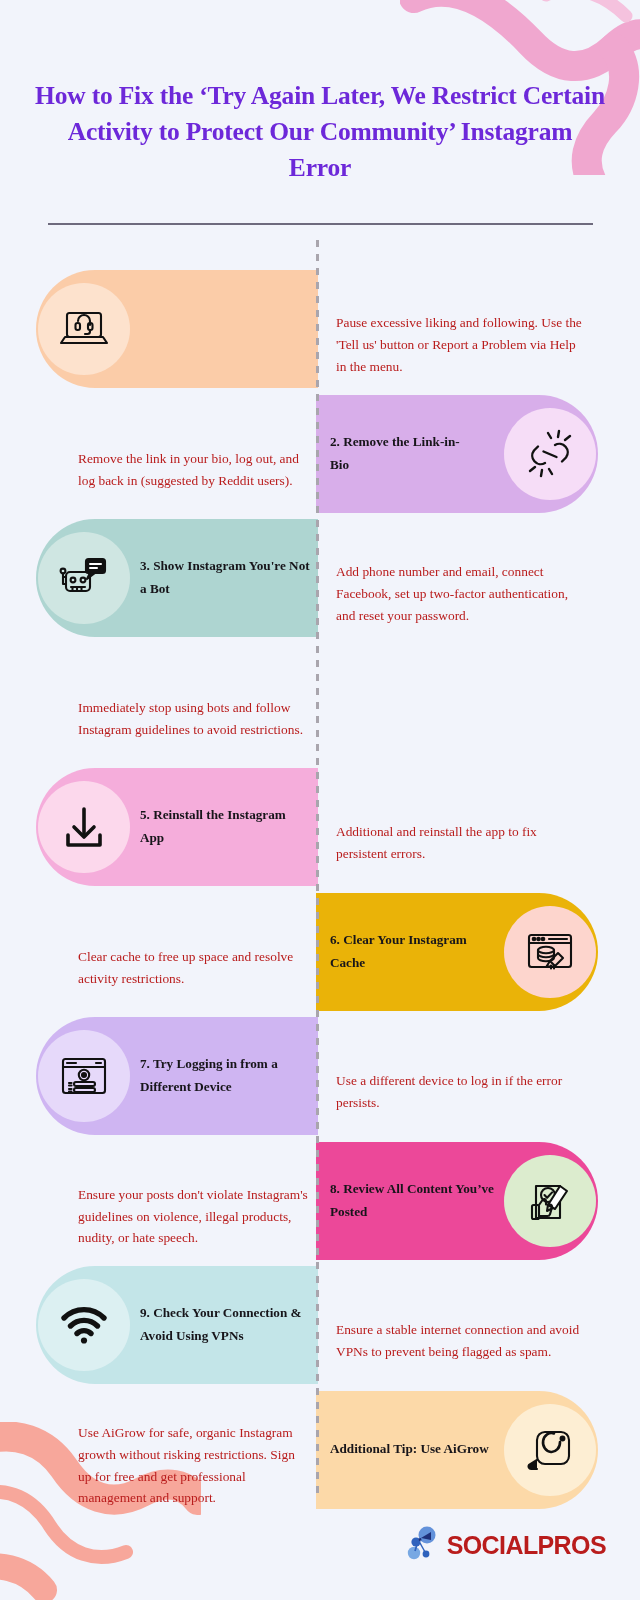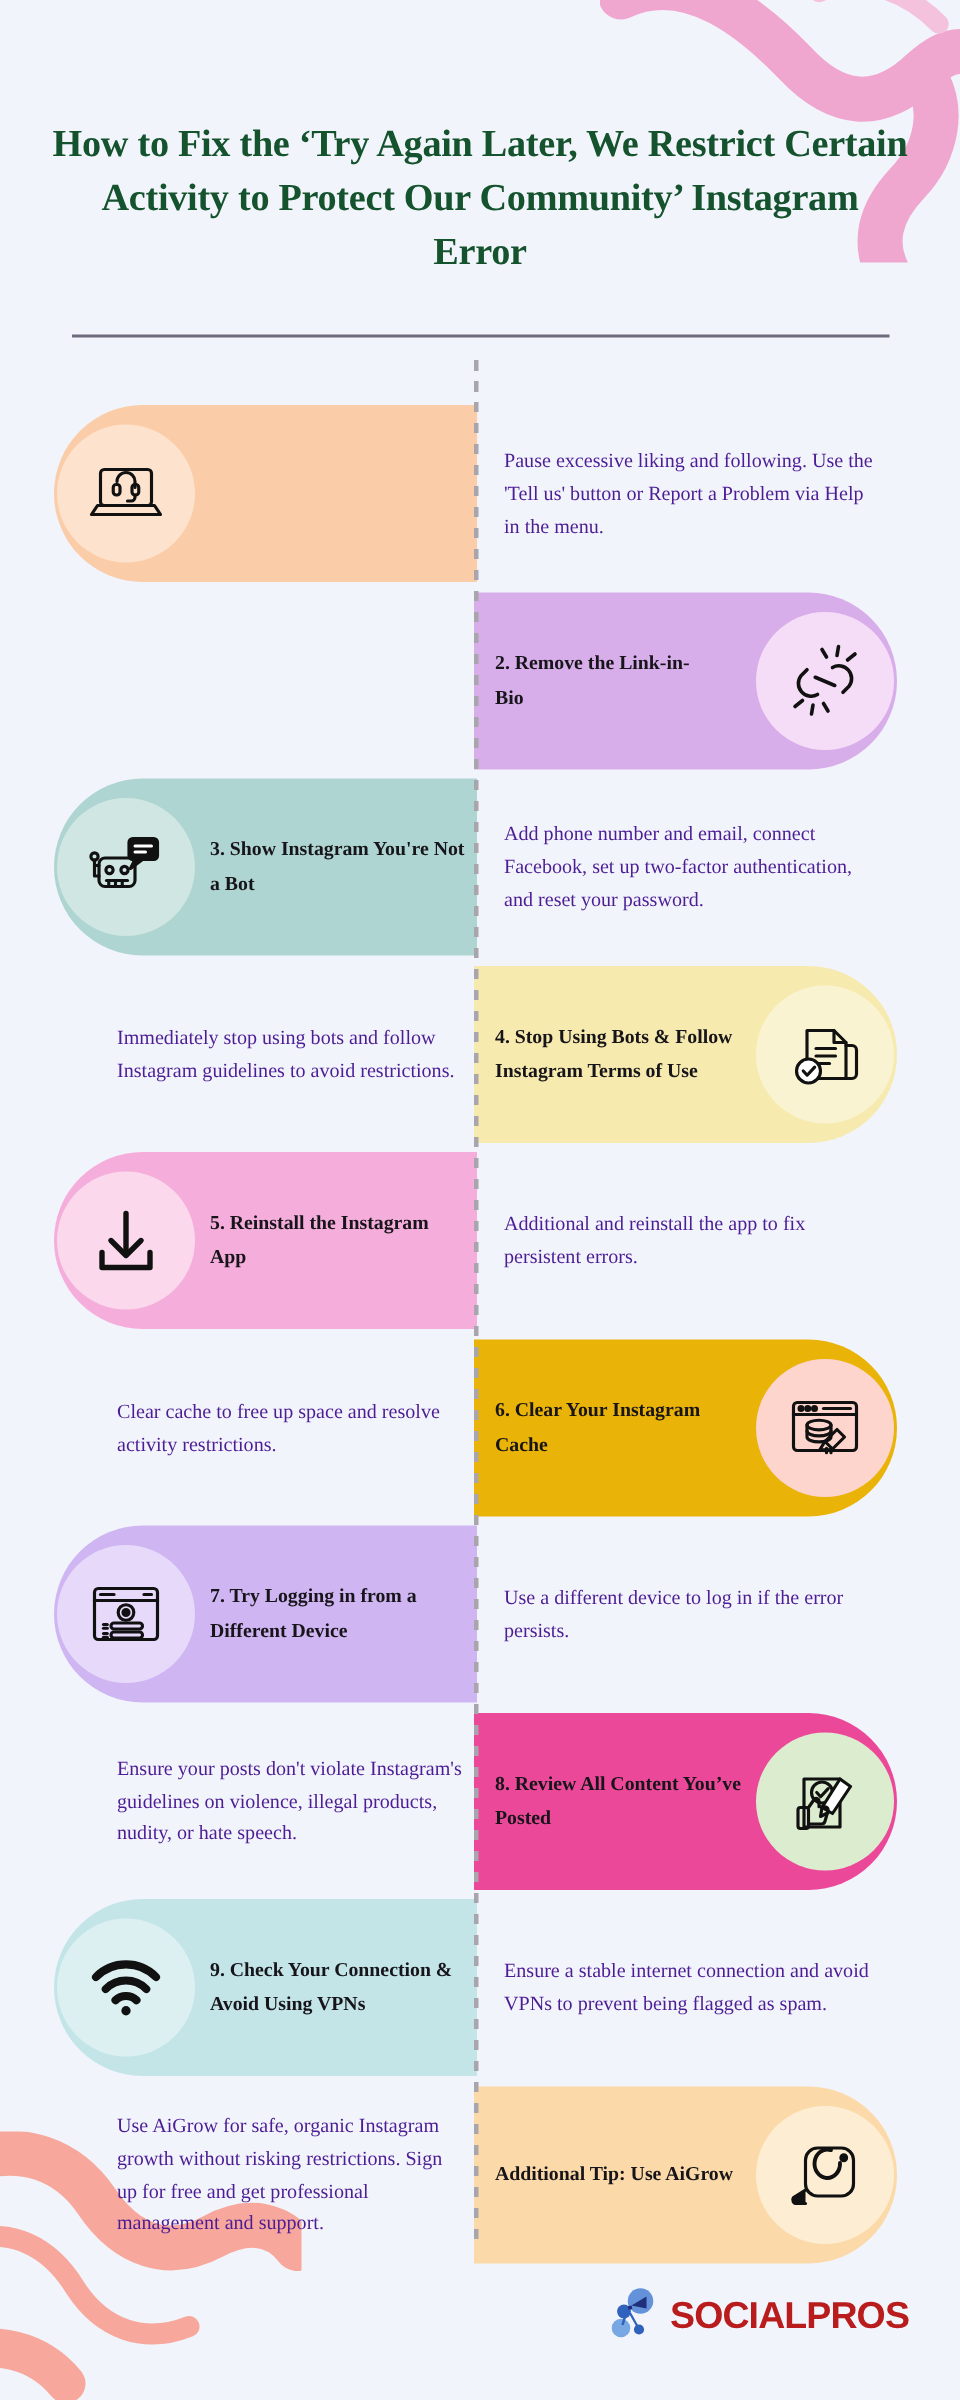--- a/index.html
+++ b/index.html
@@ -24,21 +24,21 @@
     top: 78px;
     left: 34px;
     width: 572px;
     z-index: 3;
   }
   .page-title {
     font-family: "Liberation Serif", serif;
     font-weight: bold;
     font-size: 25.5px;
     line-height: 1.42;
-    color: #14532d;
+    color: #6d28d9;
     text-align: center;
     letter-spacing: -0.2px;
   }
   .title-rule {
     margin: 36px auto 0 auto;
     width: 545px;
     height: 2px;
     background: #6e6a7d;
   }
 
@@ -103,28 +103,28 @@
     line-height: 1.72;
     color: #17151a;
     flex: 1 1 auto;
     padding: 0 6px 0 4px;
   }
   .pill.right .pill-title { padding: 0 4px 0 14px; }
 
   
   .step-body {
     position: absolute;
-    top: 0;
+    top: 16px;
     height: 118px;
     display: flex;
     align-items: center;
     font-family: "Liberation Serif", serif;
     font-size: 13.4px;
     line-height: 1.62;
-    color: #4c1d95;
+    color: #b91c1c;
   }
   .step-body.right { left: 336px; width: 248px; }
   .step-body.left  { left: 78px;  width: 232px; }
 
   
   .footer-logo {
     position: absolute;
     right: 34px;
     bottom: 36px;
     display: flex;
@@ -192,20 +192,21 @@
       <path d="M36 11 l1 -6"></path>
             <path d="M43 14 l5 -4"></path>
             <path d="M29 12 l-3 -5"></path>
       <path d="M20 44 l-1 6"></path>
             <path d="M13 41 l-5 4"></path>
             <path d="M27 43 l3 5"></path>
     </svg>
         </div>
         <div class="pill-title">2. Remove the Link-in-Bio</div>
       </div>
+      <div class="step-body left">Remove the link in your bio, log out, and log back in (suggested by Reddit users).</div>
     </div>
     <div class="step" style="top: 519px;">
       <div class="pill left" style="background: rgb(174, 213, 209);">
         <div class="icon-disc" style="background: rgb(207, 230, 226);">
           <svg width="56" height="56" viewBox="0 0 56 56" fill="none" stroke="#111" stroke-width="2.1" stroke-linecap="round" stroke-linejoin="round">
       <rect x="10" y="22" width="24" height="19" rx="4"></rect>
       <circle cx="17" cy="30" r="2.4"></circle>
             <circle cx="27" cy="30" r="2.4"></circle>
       <path d="M15 37 h14"></path>
             <path d="M16.5 37 v2.5"></path>
@@ -218,35 +219,20 @@
       <path d="M34 14 h11" stroke="#fff" stroke-width="2"></path>
       <path d="M34 18 h7" stroke="#fff" stroke-width="2"></path>
       <path d="M34 23 l-3 6 l8 -6" fill="#111" stroke="#111"></path>
     </svg>
         </div>
         <div class="pill-title">3. Show Instagram You're Not a Bot</div>
       </div>
       <div class="step-body right">Add phone number and email, connect Facebook, set up two-factor authentication, and reset your password.</div>
     </div>
     <div class="step" style="top: 643.5px;">
-      <div class="pill right" style="background: rgb(246, 234, 174);">
-        <div class="icon-disc" style="background: rgb(250, 243, 210);">
-          <svg width="56" height="56" viewBox="0 0 56 56" fill="none" stroke="#111" stroke-width="2.1" stroke-linecap="round" stroke-linejoin="round">
-      <path d="M16 12 h18 l8 8 v24 h-26 Z"></path>
-      <path d="M34 12 v8 h8"></path>
-      <path d="M22 24 h13"></path>
-            <path d="M22 29 h13"></path>
-            <path d="M22 34 h9"></path>
-      <path d="M42 22 h4 a3 3 0 0 1 3 3 v16 a3 3 0 0 1 -3 3 h-4"></path>
-      <circle cx="17" cy="39" r="8" fill="#fff"></circle>
-      <path d="M13.5 39 l2.6 2.8 l5 -5.4"></path>
-    </svg>
-        </div>
-        <div class="pill-title">4. Stop Using Bots &amp; Follow Instagram Terms of Use</div>
-      </div>
       <div class="step-body left">Immediately stop using bots and follow Instagram guidelines to avoid restrictions.</div>
     </div>
     <div class="step" style="top: 768px;">
       <div class="pill left" style="background: rgb(245, 173, 219);">
         <div class="icon-disc" style="background: rgb(252, 216, 236);">
           <svg width="56" height="56" viewBox="0 0 56 56" fill="none" stroke="#111" stroke-width="3.6" stroke-linecap="round" stroke-linejoin="round">
       <path d="M28 10 v26"></path>
       <path d="M18 28 l10 10 l10 -10"></path>
       <path d="M12 36 v10 h32 v-10"></path>
     </svg>

